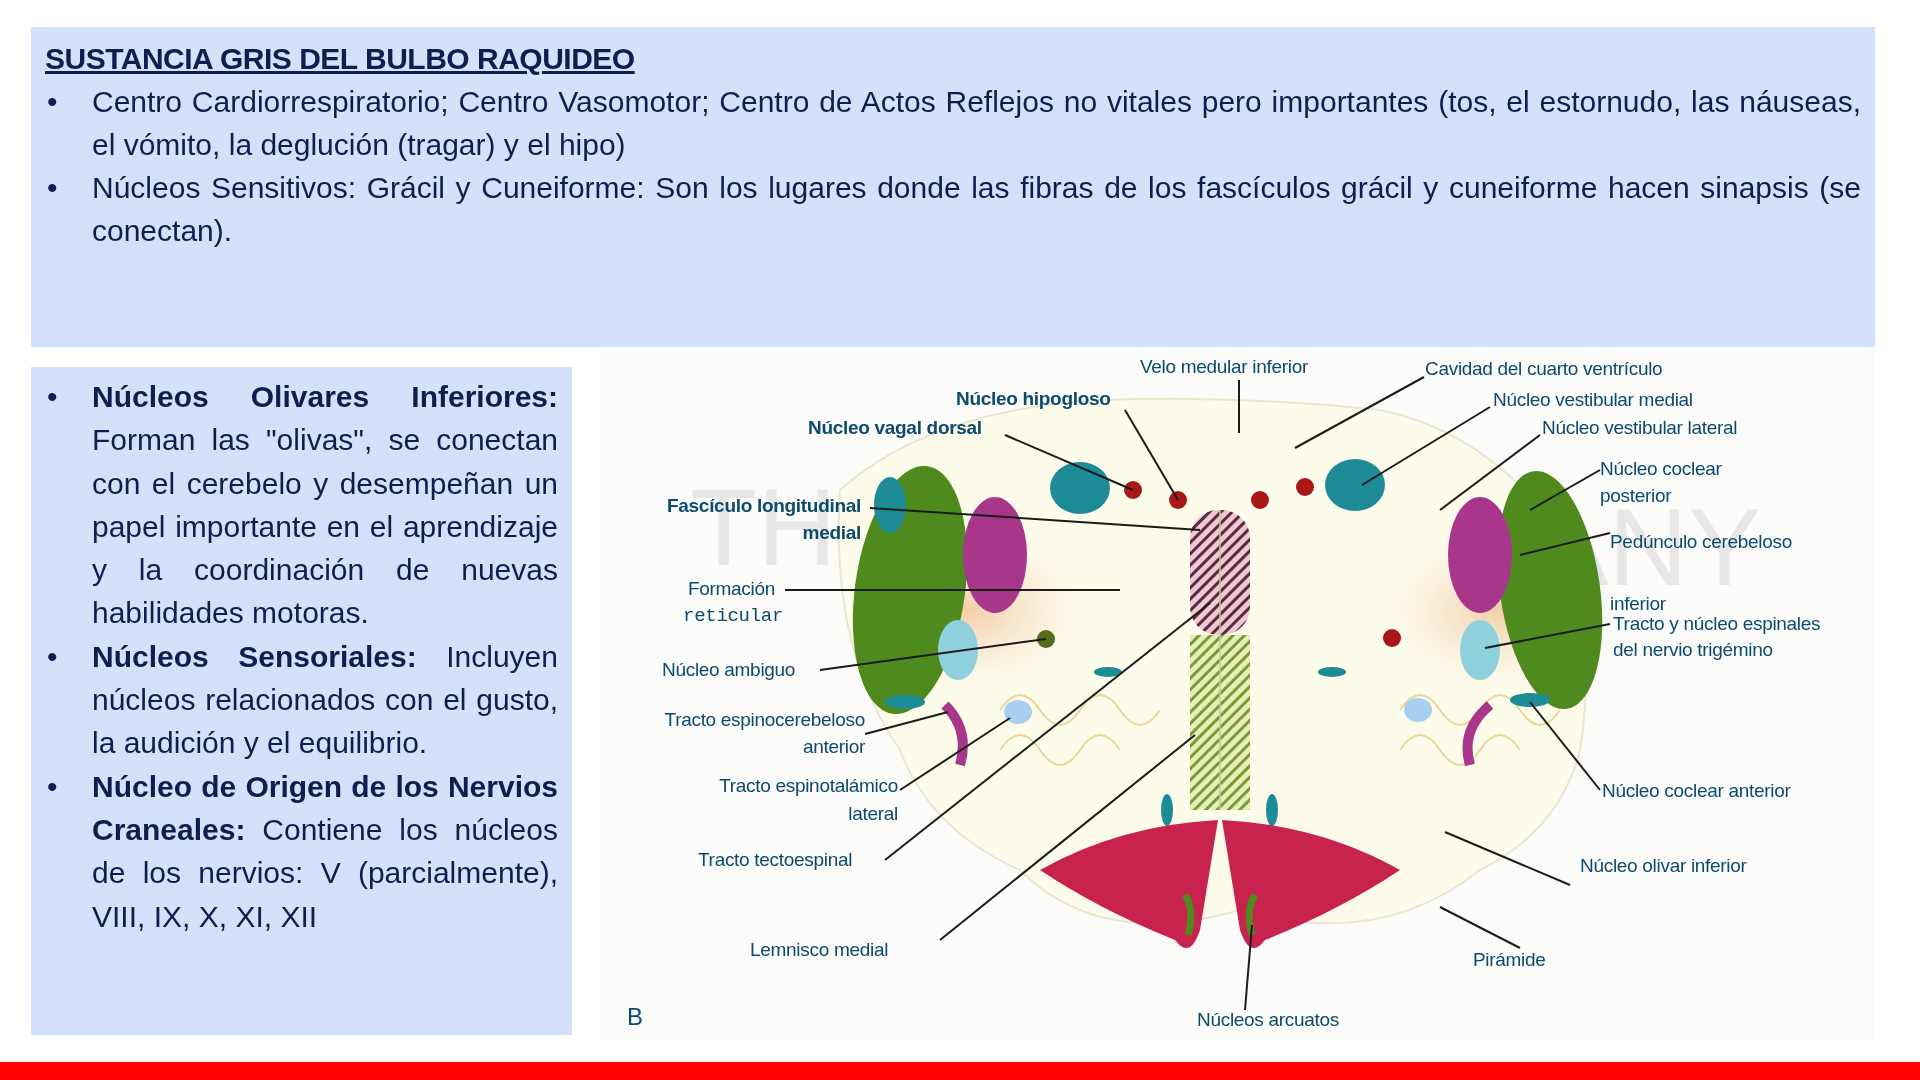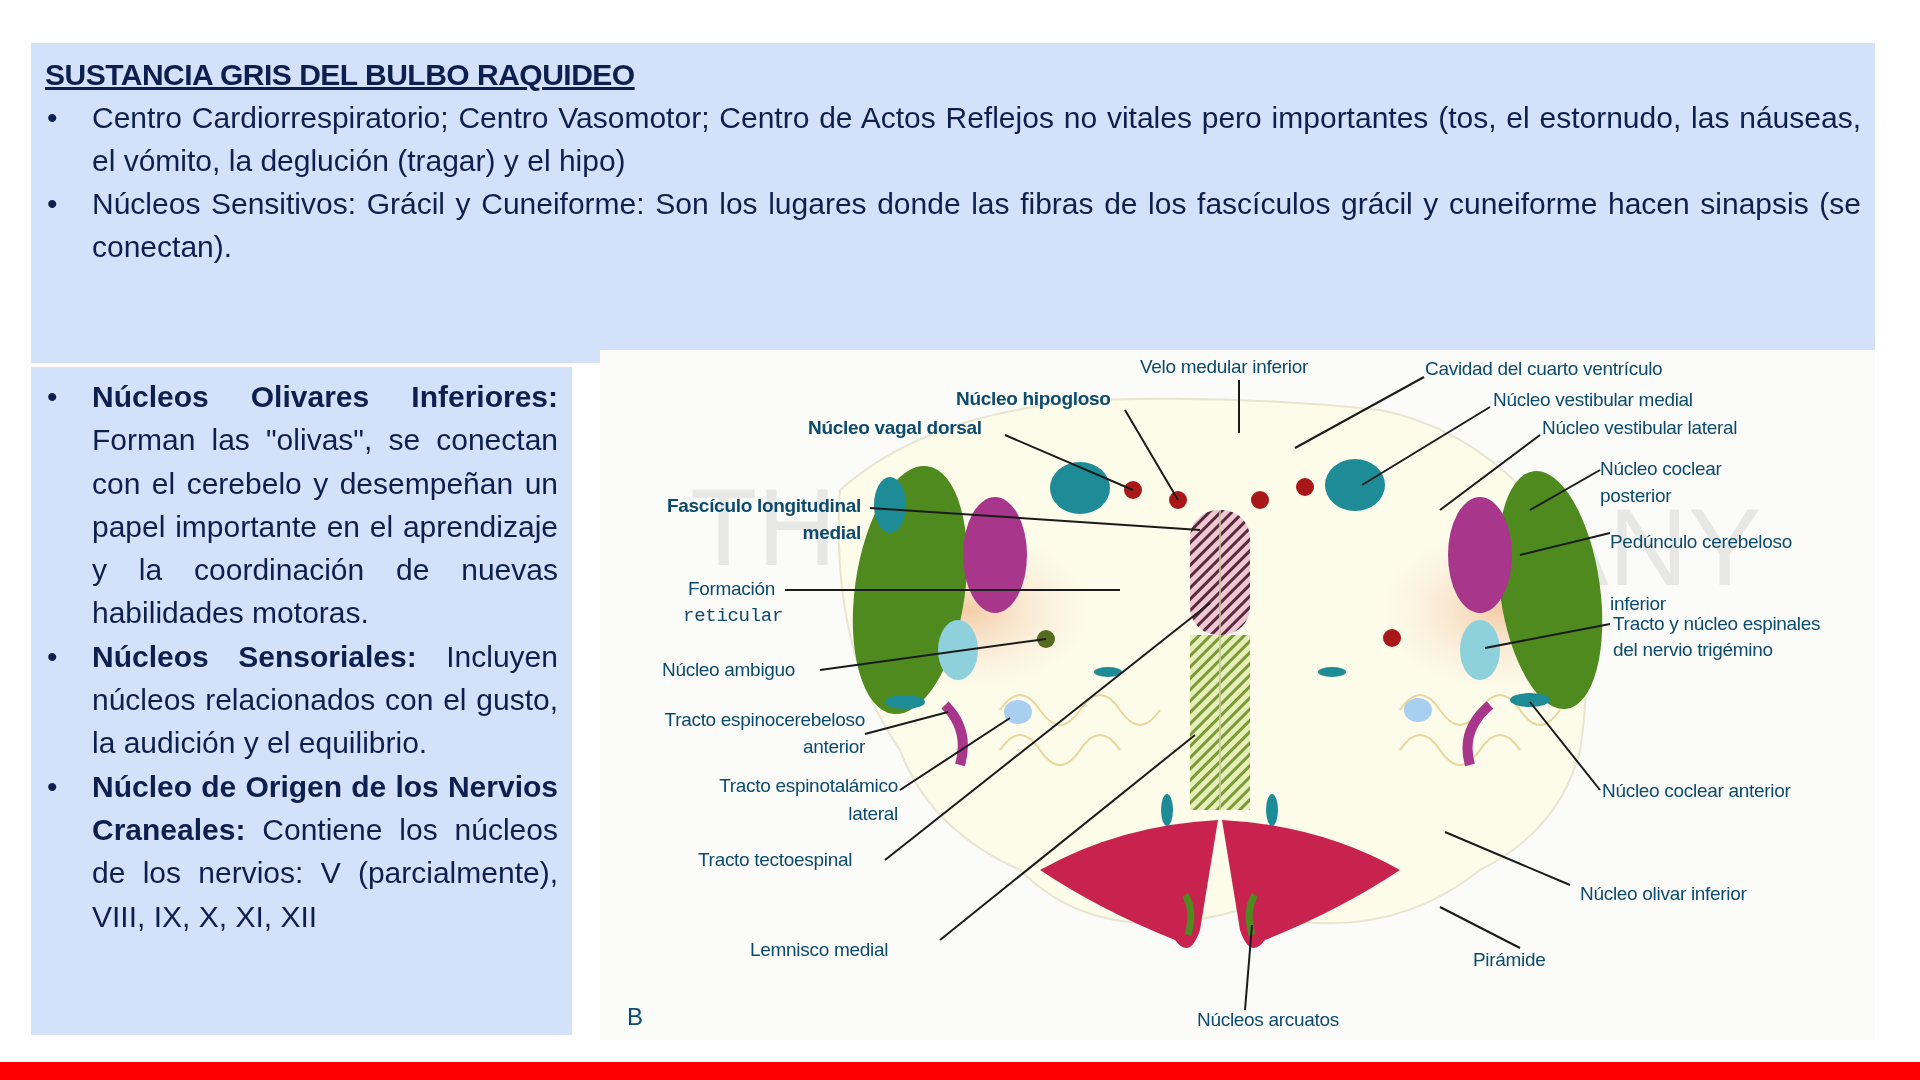--- a/index.html
+++ b/index.html
@@ -1,18 +1,18 @@
 <!DOCTYPE html>
 <html><head>
 <meta charset="utf-8">
 <style>
   html, body { margin:0; padding:0; }
   body { width:1920px; height:1080px; background:#ffffff; position:relative; overflow:hidden;
          font-family:"Liberation Sans", sans-serif; color:#0d1f4f; }
-  .top-box { position:absolute; left:31px; top:43px; width:1844px; height:320px; background:#d4e1fa;
+  .top-box { position:absolute; left:31px; top:27px; width:1844px; height:320px; background:#d4e1fa;
              box-sizing:border-box; padding:10px 14px 0 14px; }
   .title { font-weight:bold; font-size:30px; text-decoration:underline; line-height:43px; letter-spacing:-0.5px; }
   .h { font-weight:bold; font-size:30px; line-height:43px; letter-spacing:-0.3px; }
   .bullet { display:flex; font-size:30px; line-height:43px; }
   .bullet .dot { width:45px; flex:none; text-align:left; padding-left:2px; }
   .bullet .txt { flex:1; text-align:justify; text-align-last:left; }
   .left-box { position:absolute; left:31px; top:367px; width:541px; height:668px; background:#d4e1fa;
               box-sizing:border-box; padding:8px 14px 0 14px; }
   .left-box .bullet { font-size:30px; line-height:43.3px; }
   .left-box .bullet .dot { width:45px; }
@@ -161,20 +161,20 @@
   <span class="lbl r" style="left:48px;top:254px;width:135px;font-family:Liberation Mono, monospace;">reticular</span>
   <span class="lbl" style="left:1013px;top:262px;">Tracto y núcleo espinales</span>
   <span class="lbl" style="left:1013px;top:288px;">del nervio trigémino</span>
   <span class="lbl" style="left:62px;top:308px;">Núcleo ambiguo</span>
   <span class="lbl r" style="left:0px;top:358px;width:265px;">Tracto espinocerebeloso</span>
   <span class="lbl r" style="left:0px;top:385px;width:265px;">anterior</span>
   <span class="lbl r" style="left:20px;top:424px;width:278px;">Tracto espinotalámico</span>
   <span class="lbl r" style="left:20px;top:452px;width:278px;">lateral</span>
   <span class="lbl" style="left:1002px;top:429px;">Núcleo coclear anterior</span>
   <span class="lbl" style="left:98px;top:498px;">Tracto tectoespinal</span>
-  <span class="lbl" style="left:980px;top:532px;">Núcleo olivar inferior</span>
+  <span class="lbl" style="left:980px;top:504px;">Núcleo olivar inferior</span>
   <span class="lbl" style="left:150px;top:588px;">Lemnisco medial</span>
   <span class="lbl" style="left:873px;top:598px;">Pirámide</span>
   <span class="lbl" style="left:560px;top:658px;margin-left:37px;">Núcleos arcuatos</span>
   <span class="lbl" style="left:27px;top:655px;font-size:24px;">B</span>
 </div>
 
 <div class="red-bar"></div>
 
 </body></html>

